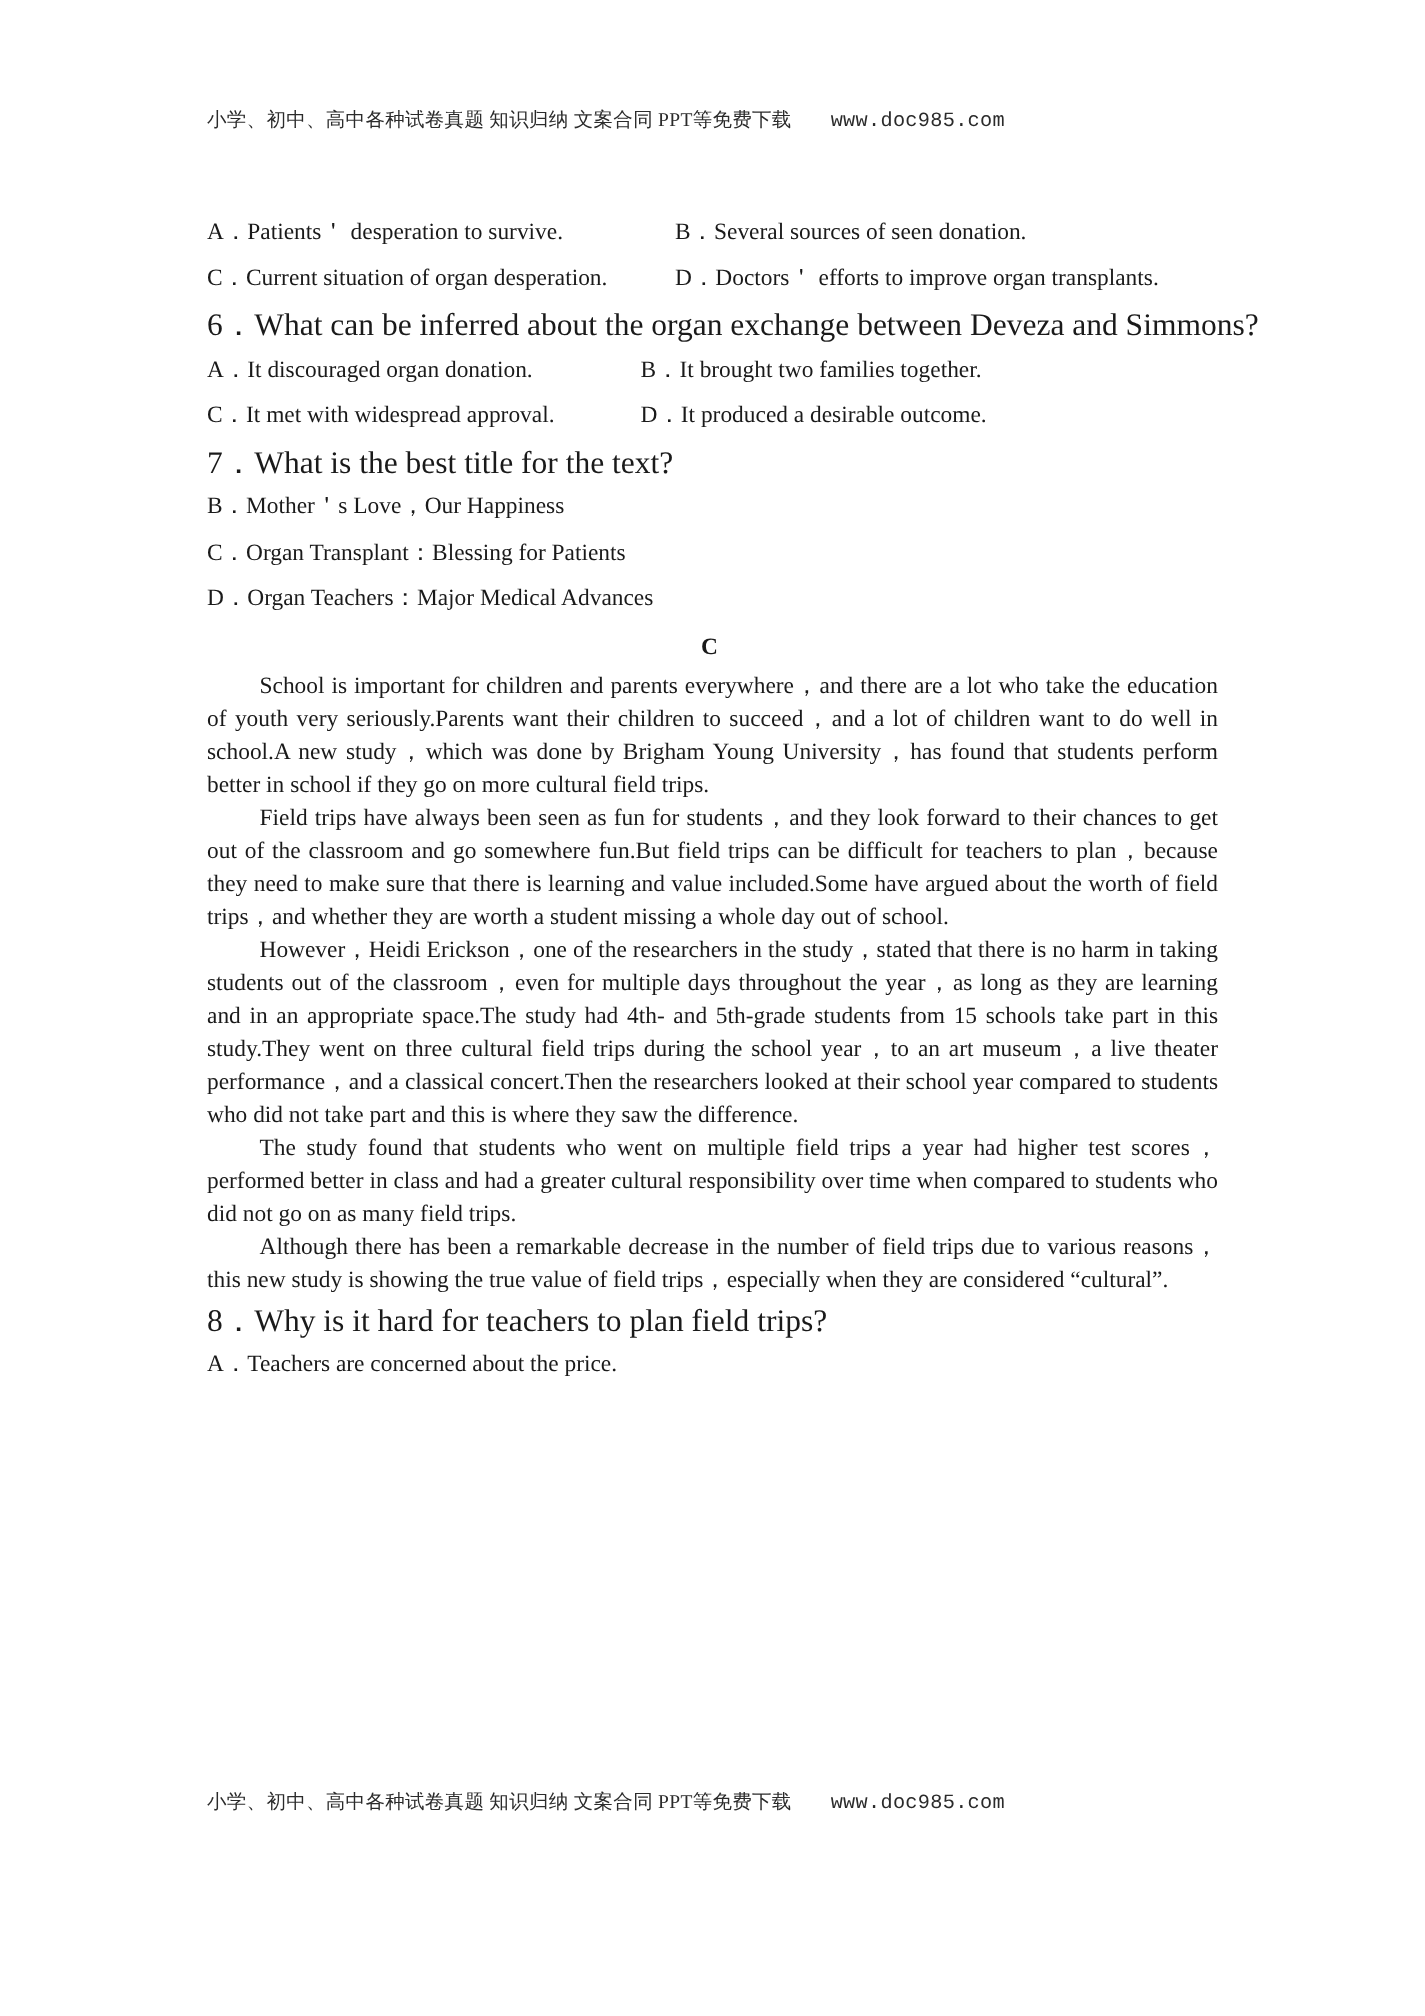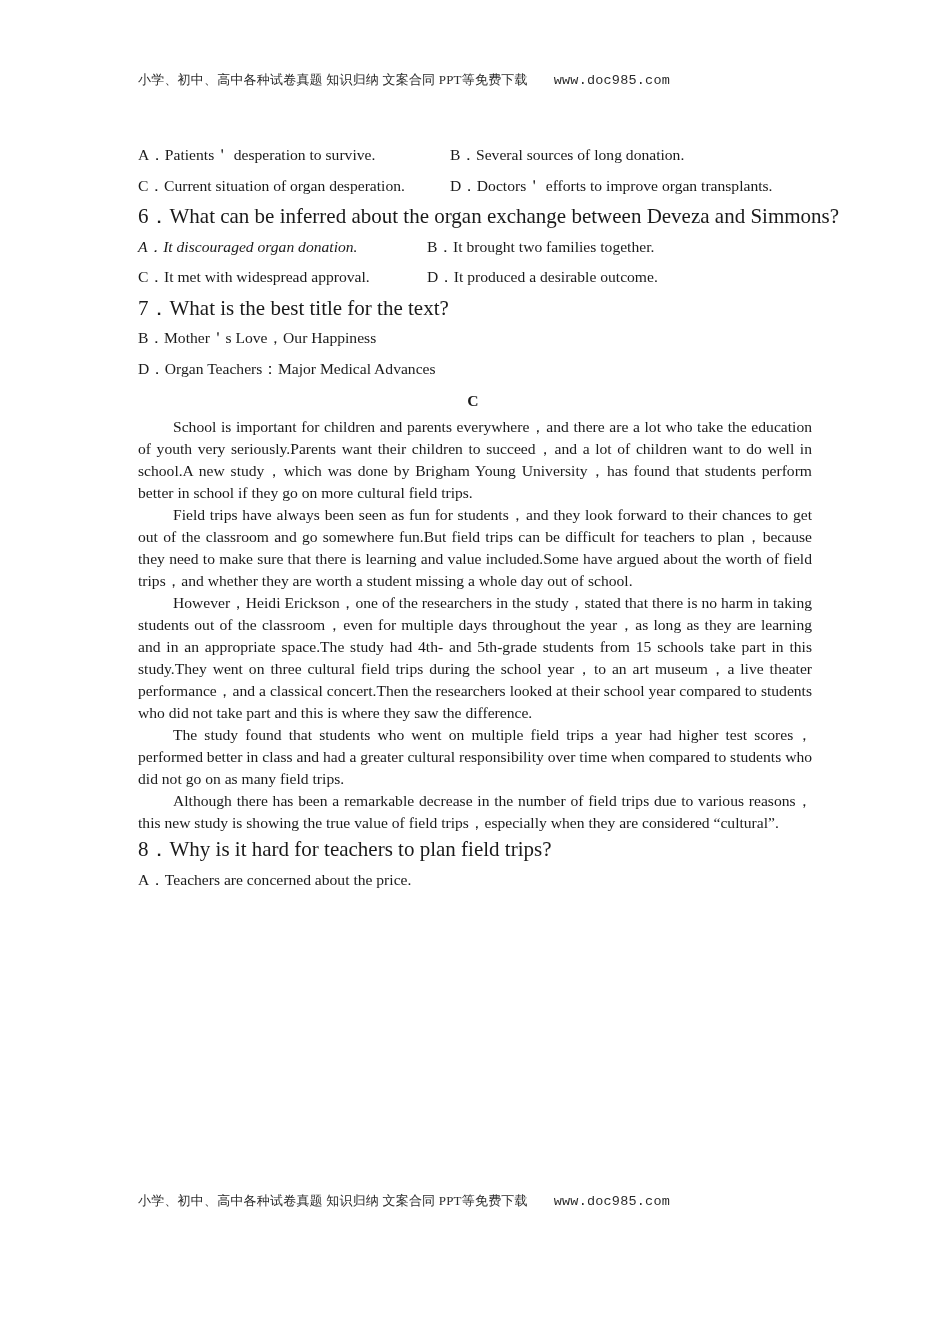--- a/index.html
+++ b/index.html
@@ -56,21 +56,21 @@
     font-size: 15.6px;
     line-height: 30.5px;
     white-space: nowrap;
   }
   .opt-row .opt {
     display: block;
   }
 
   .row-1 .opt-a { width: 312px; }
   .row-2 .opt-c { width: 312px; }
-  .row-q6 .opt-a { width: 289px; font-style: italic; }
+  .row-q6 .opt-a { width: 289px; }
   .row-q6 .opt-c { width: 289px; }
 
   .qtext {
     font-size: 21px;
     line-height: 30.5px;
     font-weight: normal;
     white-space: nowrap;
   }
 
   .opt-single {
@@ -108,21 +108,21 @@
 <div class="page">
 
   <div class="watermark" id="header-watermark">
     <span class="wm-cn">小学、初中、高中各种试卷真题 知识归纳 文案合同 PPT等免费下载</span><span class="wm-gap"></span><span class="wm-url">www.doc985.com</span>
   </div>
 
   <div class="content">
 
     <div class="opt-row row-1">
       <span class="opt opt-a"><span class="label">A．</span><span>Patients＇ desperation to survive.</span></span>
-      <span class="opt opt-b"><span class="label">B．</span><span>Several sources of long donation.</span></span>
+      <span class="opt opt-b"><span class="label">B．</span><span>Several sources of seen donation.</span></span>
     </div>
 
     <div class="opt-row row-2">
       <span class="opt opt-c"><span class="label">C．</span><span>Current situation of organ desperation.</span></span>
       <span class="opt opt-d"><span class="label">D．</span><span>Doctors＇ efforts to improve organ transplants.</span></span>
     </div>
 
     <div class="qtext"><span>6．</span><span>What can be inferred about the organ exchange between Deveza and Simmons?</span></div>
 
     <div class="opt-row row-q6">
@@ -131,20 +131,21 @@
     </div>
 
     <div class="opt-row row-q6">
       <span class="opt opt-c"><span class="label">C．</span><span>It met with widespread approval.</span></span>
       <span class="opt opt-d"><span class="label">D．</span><span>It produced a desirable outcome.</span></span>
     </div>
 
     <div class="qtext"><span>7．</span><span>What is the best title for the text?</span></div>
 
     <div class="opt-single"><span class="label">B．</span><span>Mother＇s Love，Our Happiness</span></div>
+    <div class="opt-single"><span class="label">C．</span><span>Organ Transplant：Blessing for Patients</span></div>
     <div class="opt-single"><span class="label">D．</span><span>Organ Teachers：Major Medical Advances</span></div>
 
     <div class="section-letter">C</div>
 
     <p class="para">School is important for children and parents everywhere，and there are a lot who take the education of youth very seriously.Parents want their children to succeed，and a lot of children want to do well in school.A new study，which was done by Brigham Young University，has found that students perform better in school if they go on more cultural field trips.</p>
     <p class="para">Field trips have always been seen as fun for students，and they look forward to their chances to get out of the classroom and go somewhere fun.But field trips can be difficult for teachers to plan，because they need to make sure that there is learning and value included.Some have argued about the worth of field trips，and whether they are worth a student missing a whole day out of school.</p>
     <p class="para">However，Heidi Erickson，one of the researchers in the study，stated that there is no harm in taking students out of the classroom，even for multiple days throughout the year，as long as they are learning and in an appropriate space.The study had 4th- and 5th-grade students from 15 schools take part in this study.They went on three cultural field trips during the school year，to an art museum，a live theater performance，and a classical concert.Then the researchers looked at their school year compared to students who did not take part and this is where they saw the difference.</p>
     <p class="para">The study found that students who went on multiple field trips a year had higher test scores，performed better in class and had a greater cultural responsibility over time when compared to students who did not go on as many field trips.</p>
     <p class="para">Although there has been a remarkable decrease in the number of field trips due to various reasons，this new study is showing the true value of field trips，especially when they are considered “cultural”.</p>
 

